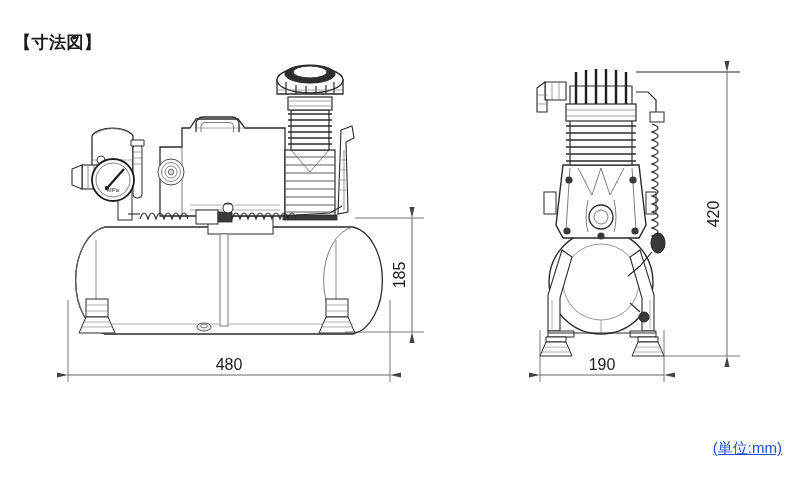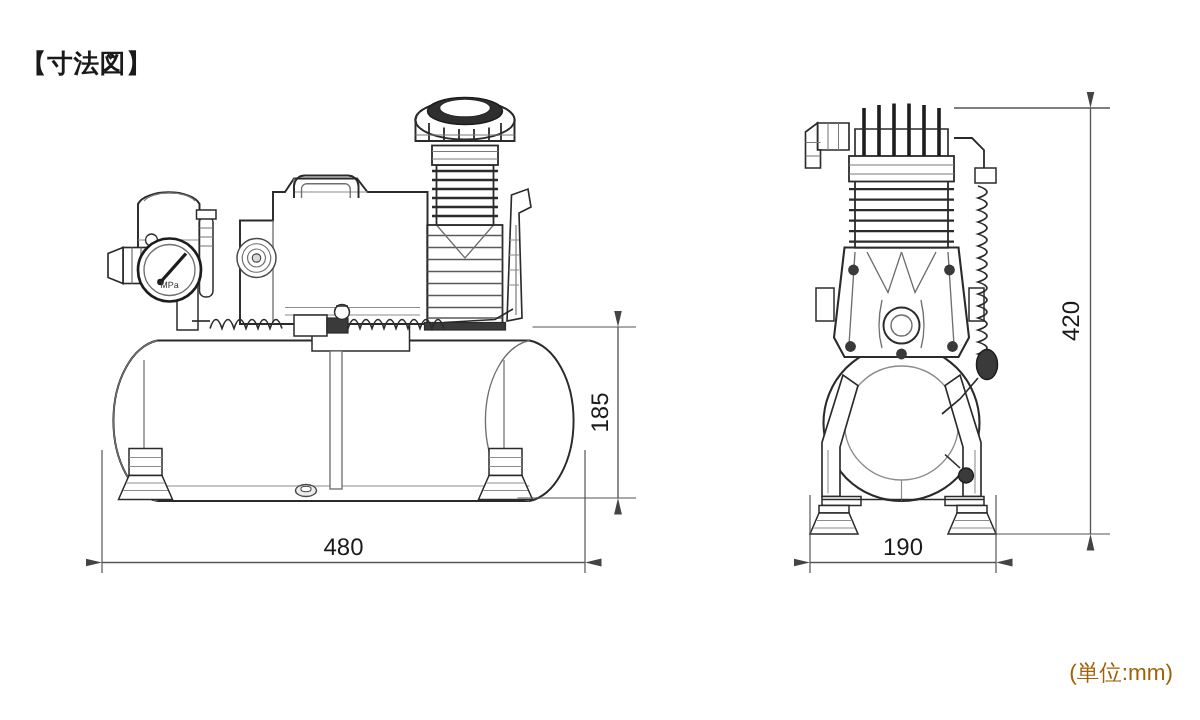--- a/index.html
+++ b/index.html
@@ -24,22 +24,23 @@
     letter-spacing: 0.5px;
     color: #1a1a1a;
     white-space: nowrap;
     margin-top: 21px;
   }
   #unit-note {
     position: absolute;
     right: 18px;
     bottom: 22px;
     font-size: 15px;
-    color: #a16207;
+    color: #1d4ed8;
     white-space: nowrap;
+    text-decoration: underline;
   }
   #drawing {
     position: absolute;
     left: 0;
     top: 0;
   }
   .dim-text {
     font-family: "Liberation Sans", "DejaVu Sans", sans-serif;
     font-size: 16px;
     fill: #1a1a1a;

